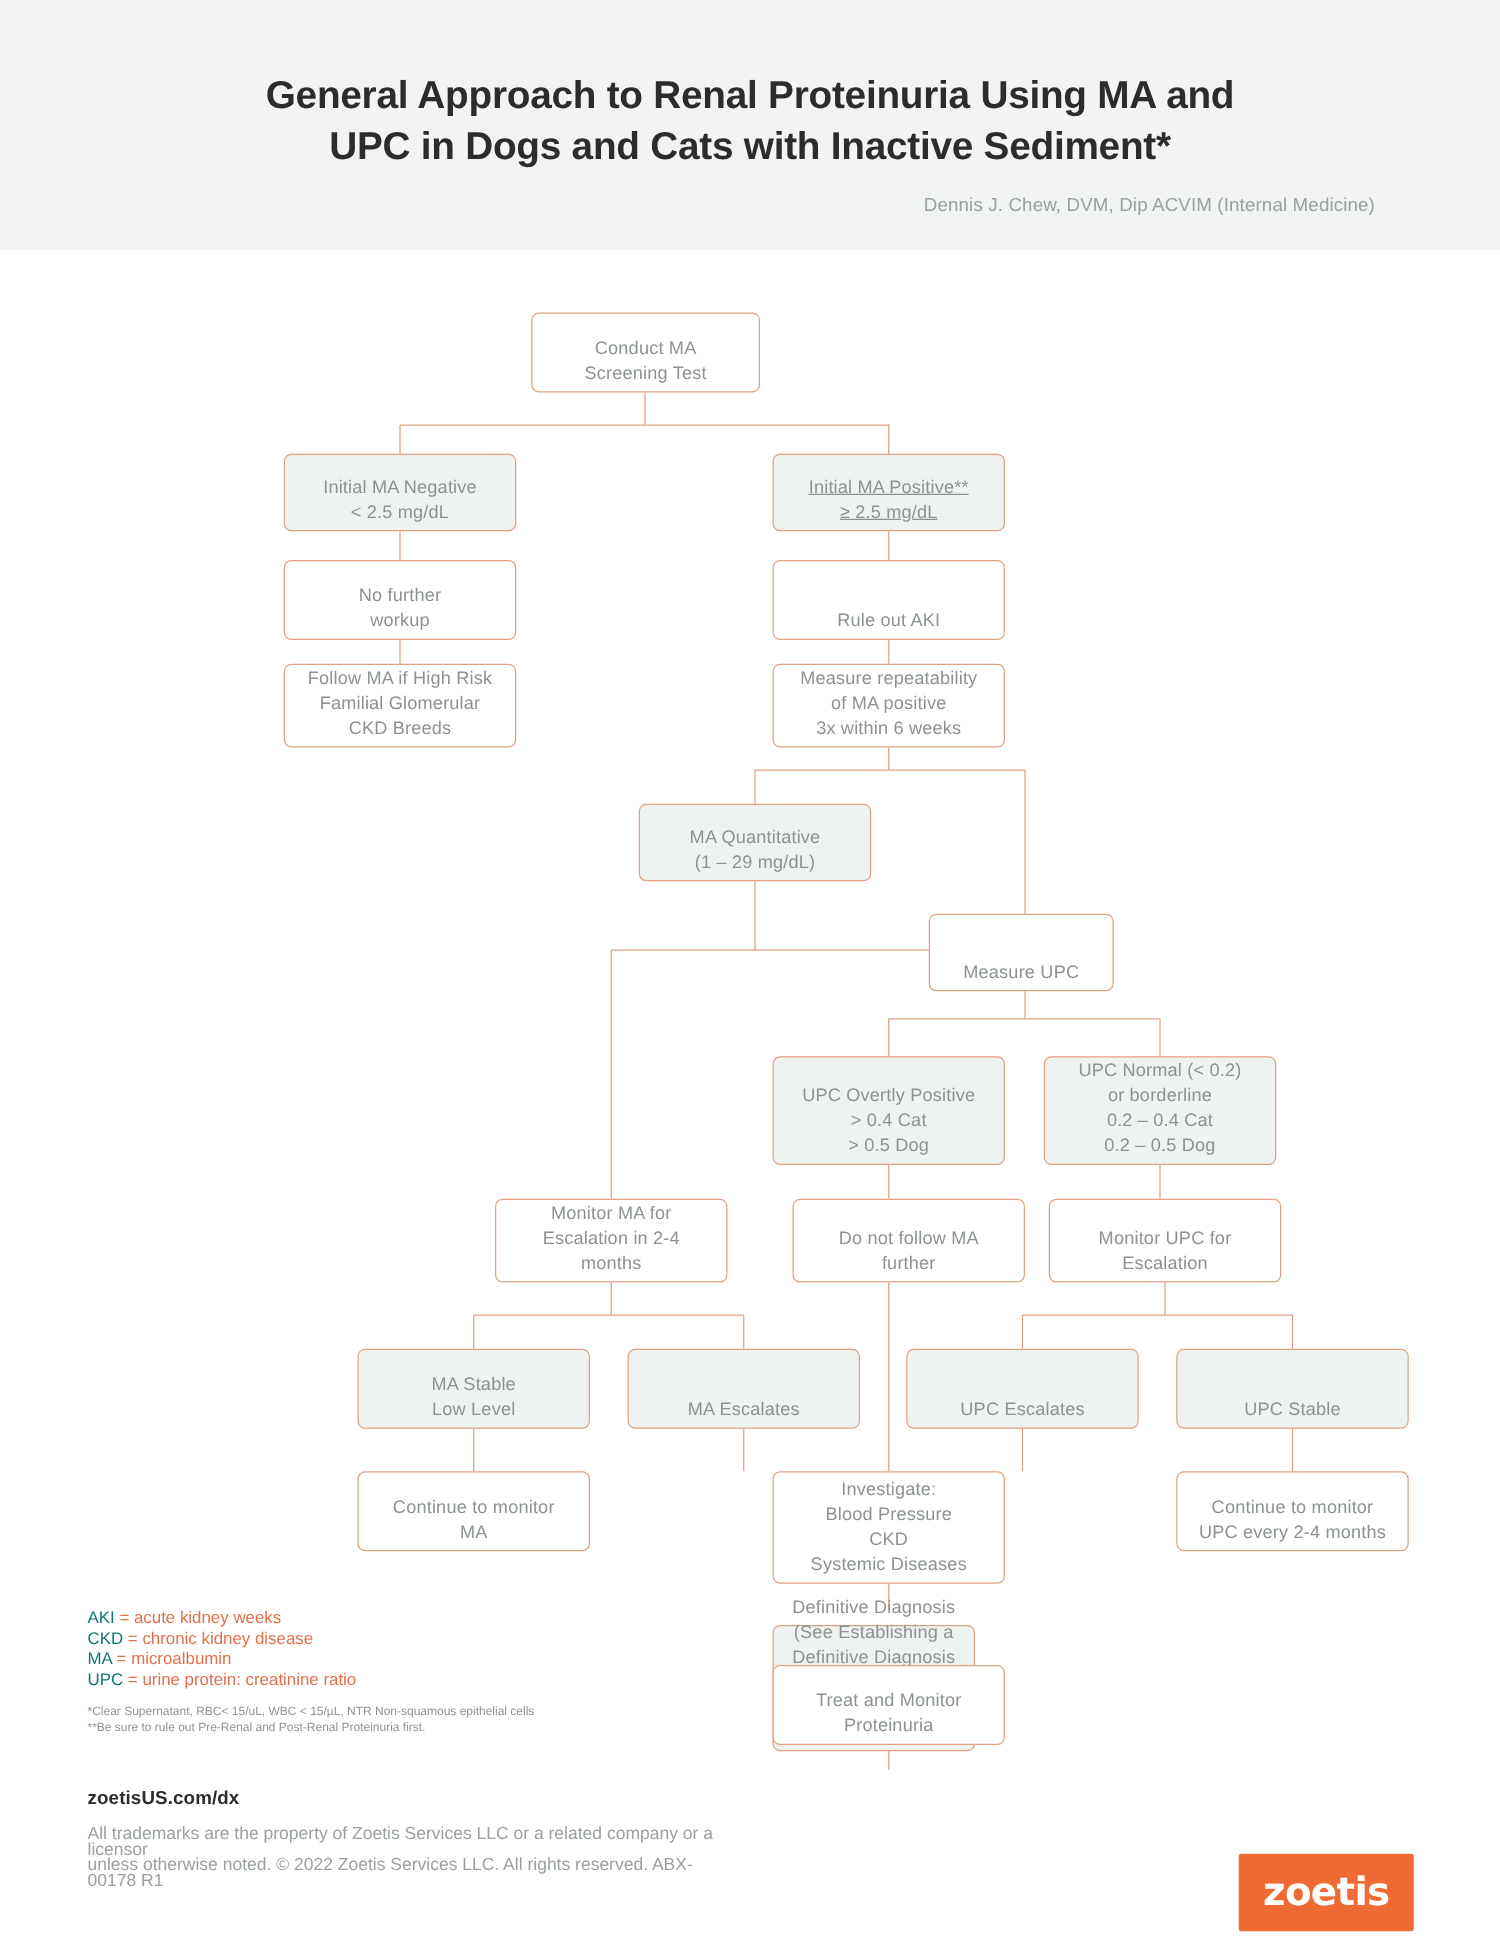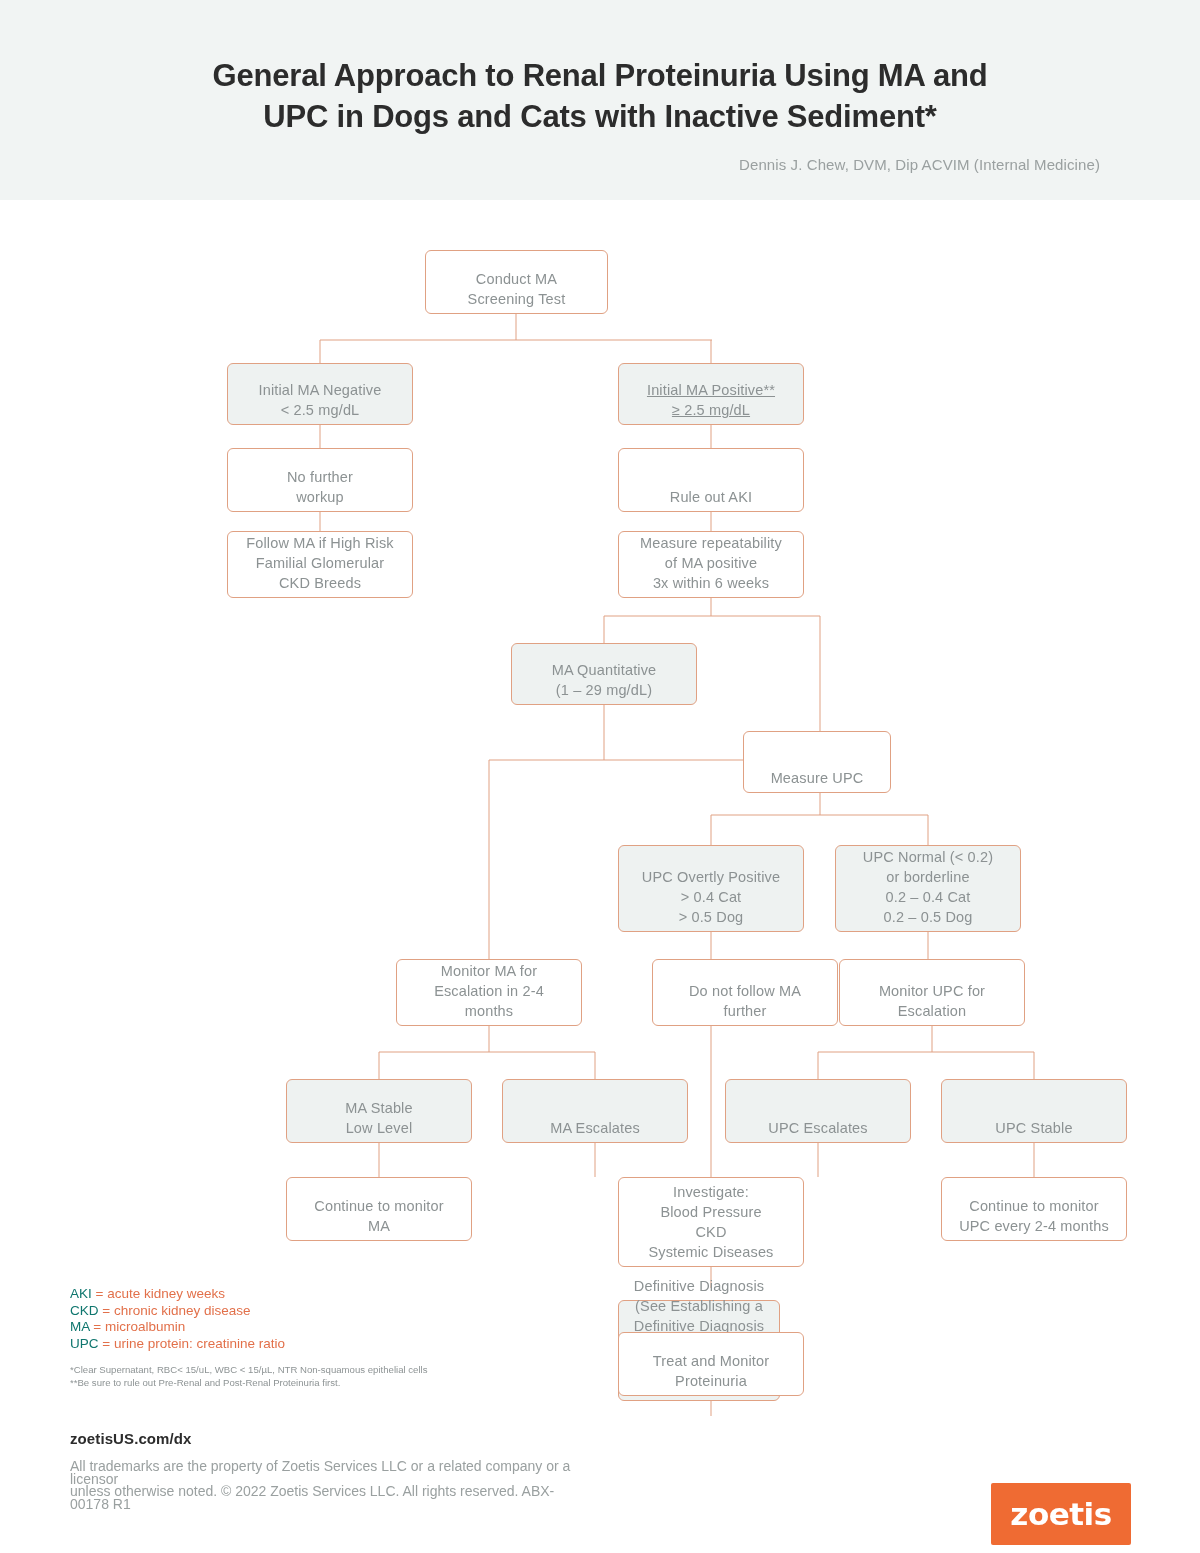--- a/index.html
+++ b/index.html
@@ -182,21 +182,21 @@
         <div>0.2 – 0.5 Dog</div>
       </div>
     </div>
     <div class="node" style="left: 396px; top: 959px; width: 186px; height: 67px;">
       <div>
         <div>Monitor MA for</div>
         <div>Escalation in 2-4</div>
         <div>months</div>
       </div>
     </div>
-    <div class="node" style="left: 652px; top: 959px; width: 186px; height: 67px;">
+    <div class="node" style="left: 634px; top: 959px; width: 186px; height: 67px;">
       <div>
         <div>Do not follow MA</div>
         <div>further</div>
       </div>
     </div>
     <div class="node" style="left: 839px; top: 959px; width: 186px; height: 67px;">
       <div>
         <div>Monitor UPC for</div>
         <div>Escalation</div>
       </div>

